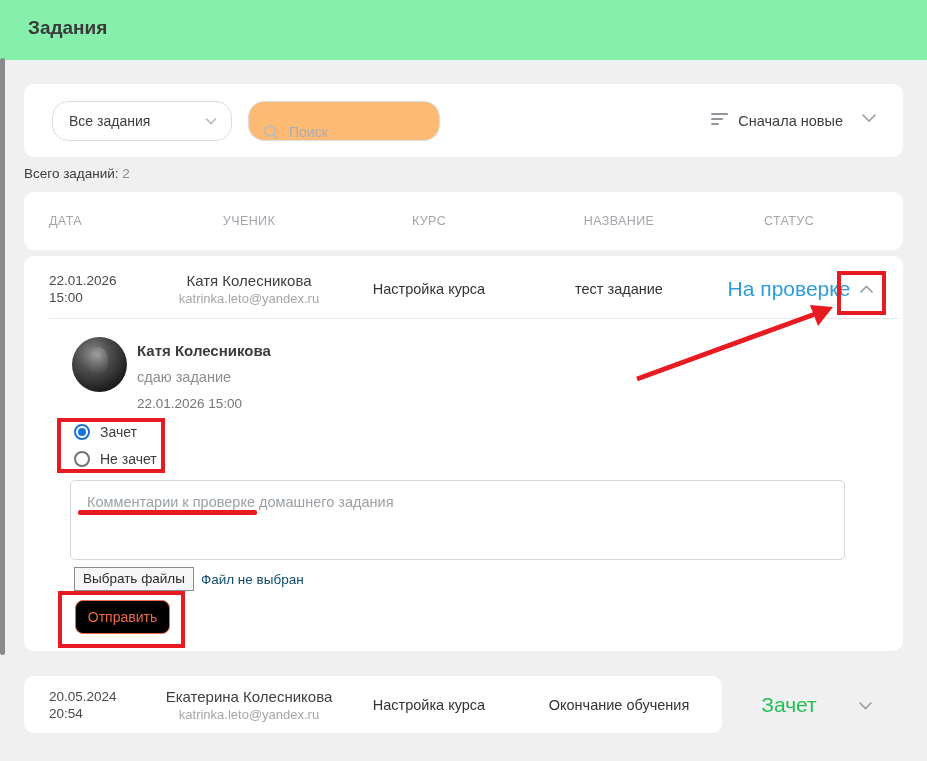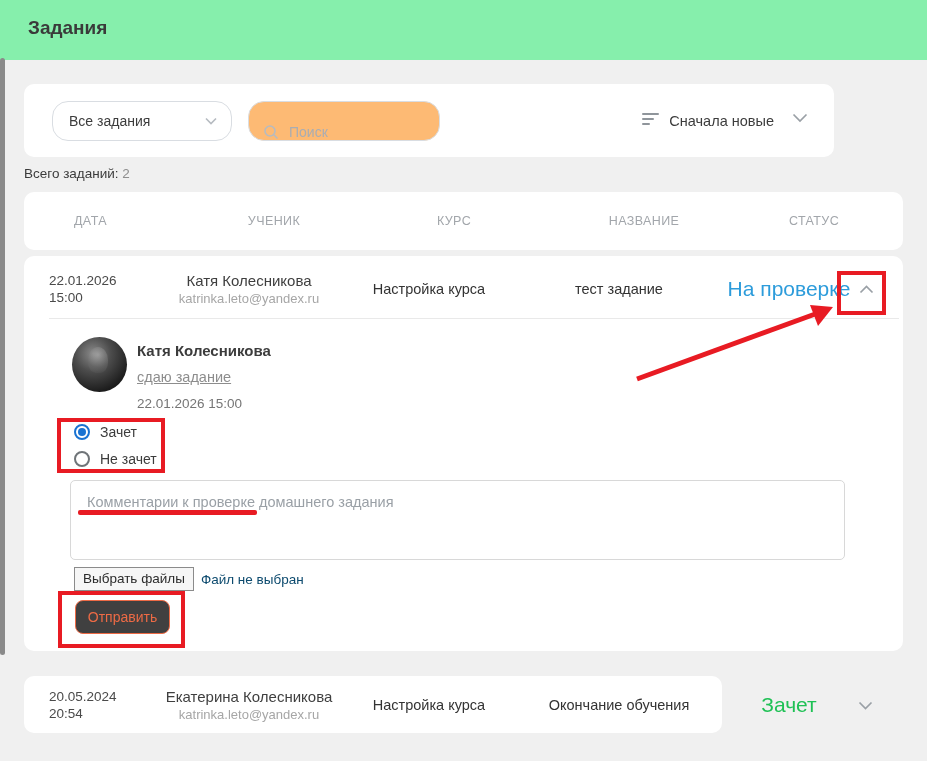--- a/index.html
+++ b/index.html
@@ -11,21 +11,21 @@
   .topband { position: absolute; left: 0; top: 0; width: 927px; height: 72px; background: #86efac; }
   .page-title { position: absolute; left: 28px; top: 17px; font-size: 19px; font-weight: bold; color: #3a3a3a; }
 
   
   .workspace { position: absolute; left: 0; top: 60px; width: 927px; height: 701px; background: #f0f0f0; }
   .left-scrollbar { position: absolute; left: 0; top: 58px; width: 5px; height: 597px; background: #8a8a8a; border-radius: 3px; }
 
   .card { position: absolute; background: #fff; border-radius: 10px; }
 
   
-  .card-toolbar { left: 24px; top: 84px; width: 810px; height: 73px; display: flex; align-items: center; }
+  .card-toolbar { left: 24px; top: 84px; width: 879px; height: 73px; display: flex; align-items: center; }
   .select-box { margin-left: 28px; width: 180px; height: 40px; border: 1px solid #d9dde2; border-radius: 16px;
     display: flex; align-items: center; padding: 0 14px 0 16px; cursor: pointer; background: #fff; }
   .select-box .label { font-size: 14px; color: #3c3c3c; flex: 1; }
   .search-box { margin-left: 16px; width: 192px; height: 40px; border: 1px solid #d9dde2; border-radius: 16px;
     display: flex; align-items: flex-end; padding: 0 12px 0 14px; background: #fdba74; }
   .search-box input { border: none; outline: none; font-size: 14px; color: #3c3c3c; width: 130px; margin-left: 10px;
     font-family: "Liberation Sans", sans-serif; background: transparent; }
   .search-box input::placeholder { color: #a9adb3; }
   .sort-ctl { margin-left: auto; margin-right: 26px; display: flex; cursor: pointer; }
   .sort-icon { display: inline-flex; flex-direction: column; gap: 3px; margin-right: 10px; }
@@ -37,21 +37,21 @@
 
   .summary { position: absolute; left: 24px; top: 166px; font-size: 13.5px; color: #3b3b3b; }
   .summary .count { color: #8e8e8e; }
 
   
   .rowgrid { display: grid; grid-template-columns: 105px 190px 170px 210px 130px 1fr; align-items: center; padding: 0 25px; }
   .rowgrid .c-date { text-align: left; }
   .rowgrid .c-student, .rowgrid .c-course, .rowgrid .c-title, .rowgrid .c-status { text-align: center; }
   .rowgrid .c-chev { text-align: right; }
 
-  .card-head { left: 24px; top: 192px; width: 879px; height: 58px; padding-left: 25px; }
+  .card-head { left: 24px; top: 192px; width: 879px; height: 58px; }
   .card-head .rowgrid { height: 58px; }
   .th { font-size: 12.5px; color: #a2a6ab; letter-spacing: 0.4px; }
 
   .card-main { left: 24px; top: 256px; width: 879px; height: 395px; }
   .card-main .row-line { height: 62px; padding-top: 4px; }
   .card-row2 { left: 24px; top: 676px; width: 698px; height: 57px; }
   .card-row2 .rowgrid { height: 57px; }
 
   .cell-date { font-size: 13.5px; color: #4a4a4a; line-height: 17px; }
   .cell-name { font-size: 15px; color: #3f3f3f; }
@@ -61,41 +61,41 @@
   .chev-btn { display: inline-block; cursor: pointer; padding: 4px; }
 
   .divider { position: absolute; left: 25px; right: 4px; top: 62px; height: 1px; background: #e9e9e9; }
 
   
   .avatar { position: absolute; left: 48px; top: 81px; width: 55px; height: 55px; border-radius: 50%;
     background: radial-gradient(circle at 38% 30%, #8a8a8a 0%, #4c4c4c 35%, #1c1c1c 75%); }
   .avatar::after { content: ""; position: absolute; left: 16px; top: 10px; width: 20px; height: 26px;
     border-radius: 50% 50% 40% 40%; background: radial-gradient(circle at 50% 30%, #b9b9b9 0%, #6a6a6a 60%, transparent 100%); opacity: .55; }
   .sub-name { position: absolute; left: 113px; top: 86px; font-size: 15px; font-weight: bold; color: #3c3c3c; }
-  .sub-msg { position: absolute; left: 113px; top: 113px; font-size: 14.5px; color: #8d8d8d; text-decoration: underline; }
+  .sub-msg { position: absolute; left: 113px; top: 113px; font-size: 14.5px; color: #8d8d8d; }
   .sub-dt { position: absolute; left: 113px; top: 140px; font-size: 13.5px; color: #757575; }
 
   .radio-group { position: absolute; left: 50px; top: 168px; }
   .radio-row { display: flex; align-items: center; margin-bottom: 11px; cursor: pointer; }
   .radio { width: 16px; height: 16px; border-radius: 50%; border: 2px solid #6f7478; position: relative; background: #fff; flex: none; }
   .radio.checked { border-color: #1a73d2; }
   .radio.checked::after { content: ""; position: absolute; left: 2px; top: 2px; width: 8px; height: 8px; border-radius: 50%; background: #1a73d2; }
   .radio-label { font-size: 14px; color: #3c3c3c; margin-left: 10px; }
 
   .comment-area { position: absolute; left: 46px; top: 224px; width: 775px; height: 80px; border: 1px solid #d8d8d8;
     border-radius: 5px; resize: none; outline: none; padding: 13px 16px; font-size: 14.5px; color: #3c3c3c;
     font-family: "Liberation Sans", sans-serif; }
   .comment-area::placeholder { color: #9aa0a6; }
 
   .file-row { position: absolute; left: 50px; top: 311px; display: flex; align-items: center; }
   .file-btn { font-size: 13.5px; color: #2b2b2b; background: #f6f6f6; border: 1px solid #8b8b8b;
     padding: 3px 8px 4px 8px; cursor: pointer; }
   .file-status { font-size: 13.5px; color: #0c4a6e; margin-left: 7px; }
 
-  .send-btn { position: absolute; left: 51px; top: 344px; width: 95px; height: 34px; background: #404040;
+  .send-btn { position: absolute; left: 51px; top: 344px; width: 95px; height: 34px; background: #000000;
     border: 1px solid #ed6a45; border-radius: 8px; color: #ed6a45; font-size: 14px; cursor: pointer;
     font-family: "Liberation Sans", sans-serif; }
 
   
   .anno-box { position: absolute; border: 4px solid #e81b23; pointer-events: none; }
   .anno-chevron { left: 837px; top: 271px; width: 49px; height: 44px; }
   .anno-radio { left: 57px; top: 418px; width: 108px; height: 55px; }
   .anno-send { left: 58px; top: 591px; width: 127px; height: 57px; }
   .anno-underline { position: absolute; left: 78px; top: 510px; width: 179px; height: 5px; background: #e81b23; border-radius: 2px; pointer-events: none; }
   .anno-arrow { position: absolute; left: 600px; top: 290px; pointer-events: none; }

